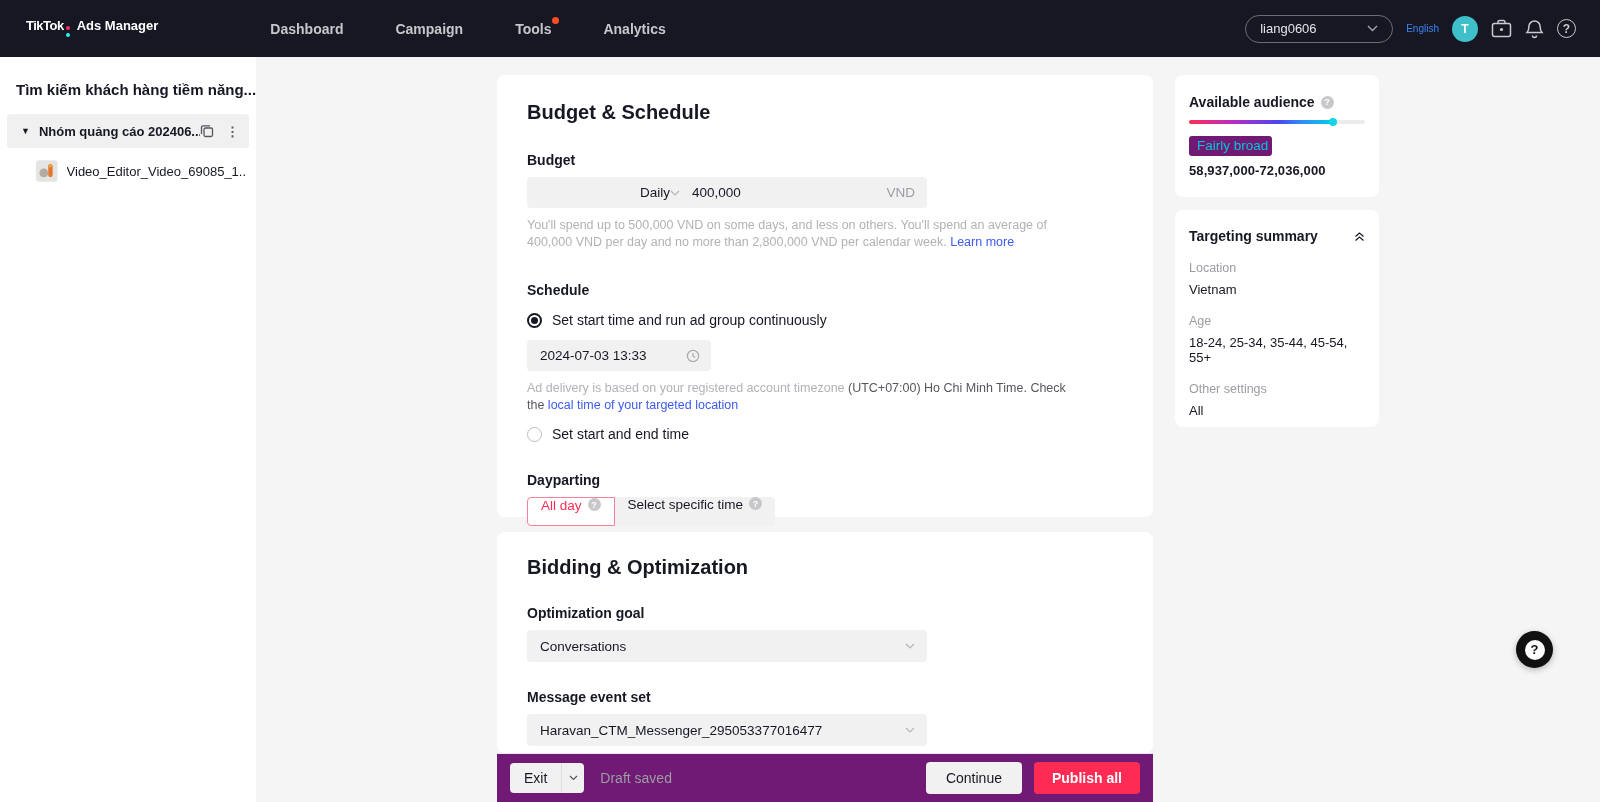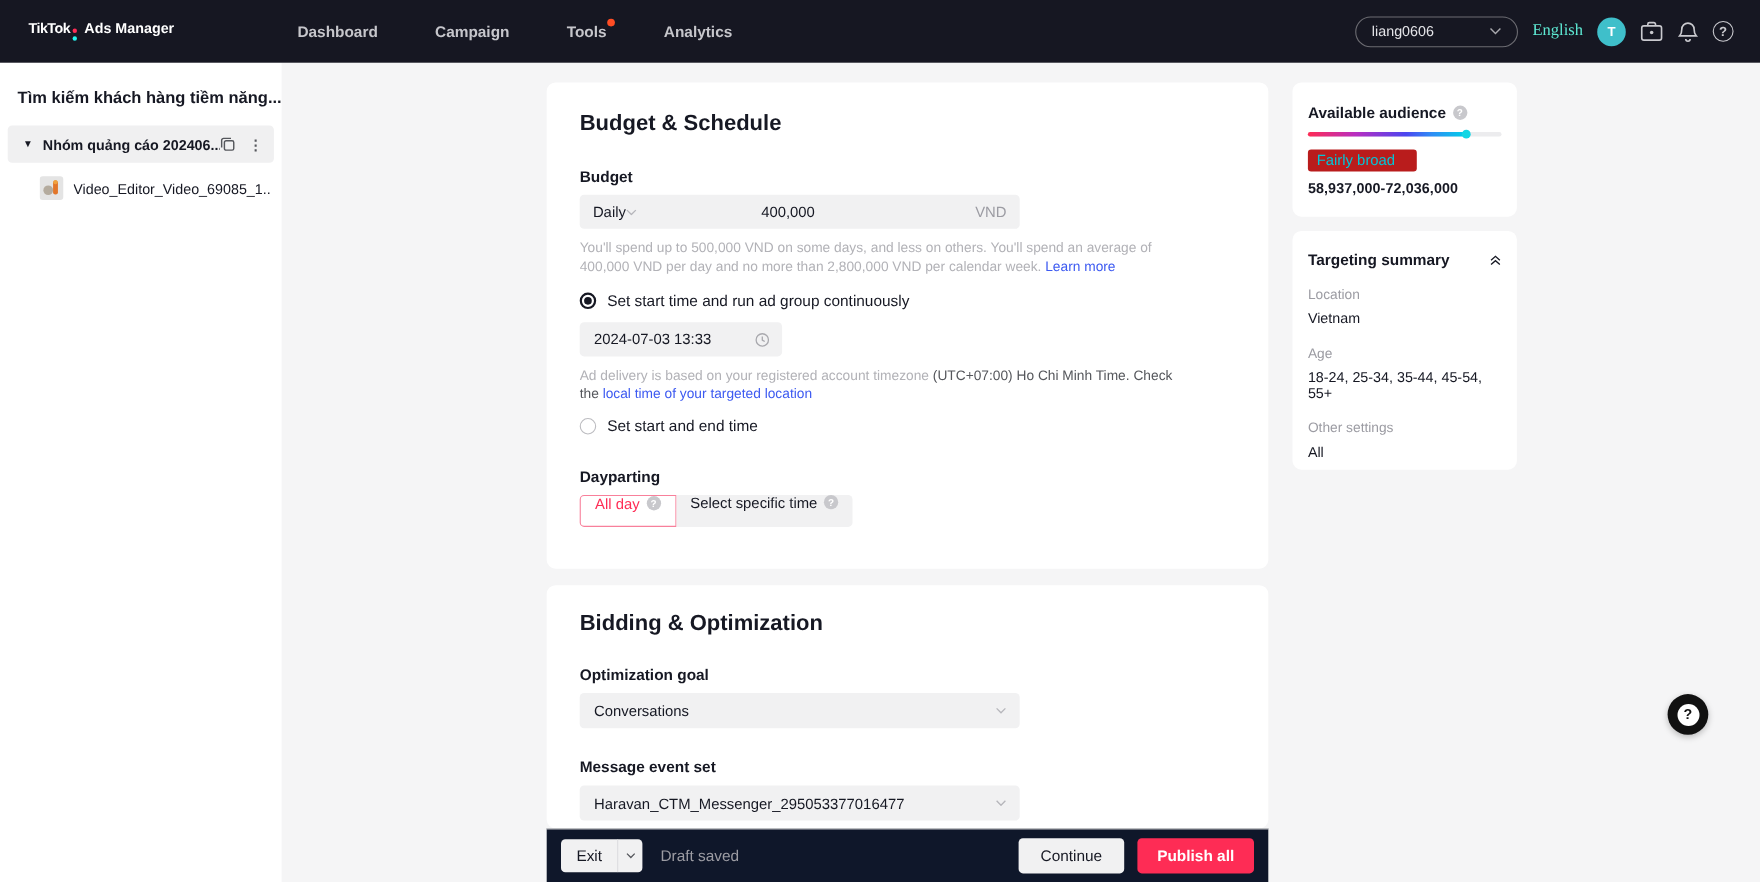--- a/index.html
+++ b/index.html
@@ -14,21 +14,21 @@
   .logo-colon { display:inline-flex; flex-direction:column; gap:3px; margin:0 2px 2px 2px; }
   .logo-colon i { width:4px; height:4px; border-radius:50%; display:block; }
   .logo-product { color:#fff; font-size:13px; font-weight:600; margin-left:5px; }
   .nav-items { display:flex; margin-left:112px; gap:52px; }
   .nav-item { color:#c6c6cb; font-size:14px; font-weight:600; cursor:pointer; position:relative; }
   .nav-dot { position:absolute; right:-8px; top:-4px; width:7px; height:7px; border-radius:50%; background:#ff4d24; }
   .nav-right { position:absolute; right:24px; top:0; height:57px; display:flex; align-items:center; gap:13px; }
   .account-pill { width:148px; height:28px; border:1px solid #6c6c72; border-radius:15px;
     display:flex; align-items:center; justify-content:space-between; padding:0 14px; cursor:pointer; }
   .account-pill span { color:#e4e4e8; font-size:13px; }
-  .lang { color:#5eead4; font-size:15px; cursor:pointer;font-family:Liberation Serif, serif; }
+  .lang { color:#3b82f6; font-size:10px; cursor:pointer; }
   .avatar { width:26px; height:26px; border-radius:50%; background:#3fbfca; color:#fff;
     font-size:12px; font-weight:700; display:flex; align-items:center; justify-content:center; cursor:pointer; }
   .hicon { display:flex; align-items:center; cursor:pointer; }
   .help-ring { width:19px; height:19px; border:1.6px solid #c9c9ce; border-radius:50%;
     color:#c9c9ce; font-size:12px; font-weight:700; display:flex; align-items:center; justify-content:center; }
 
   
   .sidebar { position:absolute; left:0; top:57px; width:256px; height:745px; background:#fff; }
   .sidebar-title { font-size:15px; font-weight:700; padding:24px 16px 16px 16px; white-space:nowrap; overflow:hidden; }
   .adgroup-row { margin:0 7px; height:34px; background:#f0f0f1; border-radius:4px;
@@ -42,21 +42,21 @@
 
   
   .main-col { position:absolute; left:497px; top:57px; width:656px; height:745px; }
   .card { background:#fff; border-radius:8px; }
   .card-1 { position:absolute; top:18px; left:0; width:656px; height:442px; padding:26px 30px; }
   .card-2 { position:absolute; top:475px; left:0; width:656px; height:221px; padding:24px 30px; }
   .card-h { font-size:20px; font-weight:700; }
   .field-label { font-size:14px; font-weight:600; margin-top:28px; margin-bottom:9px; }
   .budget-row { width:400px; height:31px; background:#f1f1f2; border-radius:4px;
     display:flex; align-items:center; font-size:13.5px; }
-  .budget-type { width:165px; display:flex; align-items:center; justify-content:flex-start;
+  .budget-type { width:165px; display:flex; align-items:center; justify-content:flex-end;
     padding:0 12px 0 12px; cursor:pointer; }
   .budget-amount { flex:1; }
   .budget-cur { color:#9c9ca3; padding-right:12px; }
   .helper { max-width:560px; font-size:12.5px; line-height:17px; color:#b2b2b7; margin-top:9px; }
   .link { color:#3d5af1; cursor:pointer; }
   .dark { color:#55575c; }
   .radio-row { display:flex; align-items:center; gap:10px; margin-top:14px; font-size:14px; cursor:pointer; }
   .radio-on { width:15px; height:15px; border-radius:50%; border:2px solid #161823;
     display:flex; align-items:center; justify-content:center; background:#fff; }
   .radio-on i { width:7px; height:7px; border-radius:50%; background:#161823; display:block; }
@@ -68,43 +68,43 @@
   .tab { height:29px; display:flex; gap:6px; font-size:13.5px; padding:0 13px; }
   .tab-active { border:1px solid #f8809b; color:#fe2c55; background:#fff; border-radius:4px 0 0 4px; }
   .tab-idle { background:#f1f1f2; color:#161823; border-radius:0 4px 4px 0; }
   .qmark { width:13px; height:13px; border-radius:50%; background:#c8c8cc; color:#fff;
     font-size:9px; font-weight:700; display:inline-flex; align-items:center; justify-content:center; }
   .select { width:400px; height:32px; background:#f1f1f2; border-radius:4px;
     display:flex; align-items:center; justify-content:space-between; padding:0 12px 0 13px;
     font-size:13.5px; cursor:pointer; }
 
   
-  .footer { position:absolute; left:497px; bottom:0; width:656px; height:49px; background:#0f172a;
+  .footer { position:absolute; left:497px; bottom:0; width:656px; height:49px; background:#701a75;
     border-top:1px solid #e8e8e8; display:flex; align-items:center; padding:0 13px; }
   .exit-split { display:flex; height:30px; background:#f1f1f2; border-radius:4px; overflow:hidden; cursor:pointer; }
   .exit-main { padding:0 14px; display:flex; align-items:center; font-size:14px; border-right:1px solid #dddde0; }
   .exit-arrow { width:22px; display:flex; align-items:center; justify-content:center; }
   .draft { color:#9c9ca3; font-size:14px; margin-left:16px; flex:1; }
   .btn { height:32px; border-radius:4px; border:none; font-size:14px; font-family:inherit;
     display:flex; align-items:center; justify-content:center; cursor:pointer; }
   .btn-continue { background:#f1f1f2; color:#161823; padding:0 20px; margin-right:12px; }
   .btn-publish { background:#fe2c55; color:#fff; font-weight:600; padding:0 18px; }
 
   
   .right-col { position:absolute; left:1175px; top:57px; width:204px; }
   .aud-card { position:absolute; top:18px; left:0; width:204px; height:122px; padding:19px 14px; }
   .aud-title-row { display:flex; align-items:center; gap:6px; }
   .aud-title { font-size:14px; font-weight:700; }
   .meter { position:relative; margin-top:10px; width:176px; height:4px; border-radius:2px; background:#ececee; }
   .meter-fill { position:absolute; left:0; top:0; height:4px; width:82%; border-radius:2px;
     background:linear-gradient(90deg,#fe2c55 0%,#b92ec0 30%,#4b46f0 62%,#2f8cf5 78%,#00d0e8 100%); }
   .meter-dot { position:absolute; left:calc(82% - 4px); top:-2px; width:8px; height:8px;
     border-radius:50%; background:#12d6e4; }
-  .aud-badge { display:inline-block; margin-top:12px; background:#b91c1c; color:#00c5d7;
-    font-size:13.5px; padding:2px 20px 3px 8px; border-radius:3px; }
+  .aud-badge { display:inline-block; margin-top:12px; background:#701a75; color:#00c5d7;
+    font-size:13.5px; padding:2px 4px 3px 8px; border-radius:3px; }
   .aud-range { font-size:13px; margin-top:7px; font-weight:600; letter-spacing:0.1px; }
   .tgt-card { position:absolute; top:153px; left:0; width:204px; height:217px; padding:18px 14px; }
   .tgt-head { display:flex; align-items:center; justify-content:space-between; }
   .tgt-title { font-size:14px; font-weight:700; }
   .tgt-label { font-size:12.5px; color:#9c9ca3; margin-top:17px; }
   .tgt-value { font-size:13px; color:#161823; margin-top:7px; }
 
   
   .fab { position:absolute; left:1516px; top:631px; width:37px; height:37px; border-radius:50%;
     background:#111; display:flex; align-items:center; justify-content:center; cursor:pointer;
@@ -194,20 +194,21 @@
         <span>Daily</span>
         <svg width="10" height="6" viewBox="0 0 10 6">
             <path d="M1 1l4 4 4-4" stroke="#b6b6bb" stroke-width="1.2" fill="none"></path>
           </svg>
       </span>
       <span class="budget-amount">400,000</span>
       <span class="budget-cur">VND</span>
     </div>
     <div class="helper"><span>You'll spend up to 500,000 VND on some days, and less on others. You'll spend an average of 400,000 VND per day and no more than 2,800,000 VND per calendar week. </span><span class="link">Learn more</span></div>
 
+    <div class="field-label" style="margin-top:31px; margin-bottom:0;">Schedule</div>
     <div class="radio-row">
       <span class="radio-on">
           <i></i>
         </span>
       <span>Set start time and run ad group continuously</span>
     </div>
     <div class="date-input">
       <span>2024-07-03 13:33</span>
       <svg width="14" height="14" viewBox="0 0 14 14">
           <circle cx="7" cy="7" r="5.6" stroke="#a9a9ae" stroke-width="1.2" fill="none"></circle>

